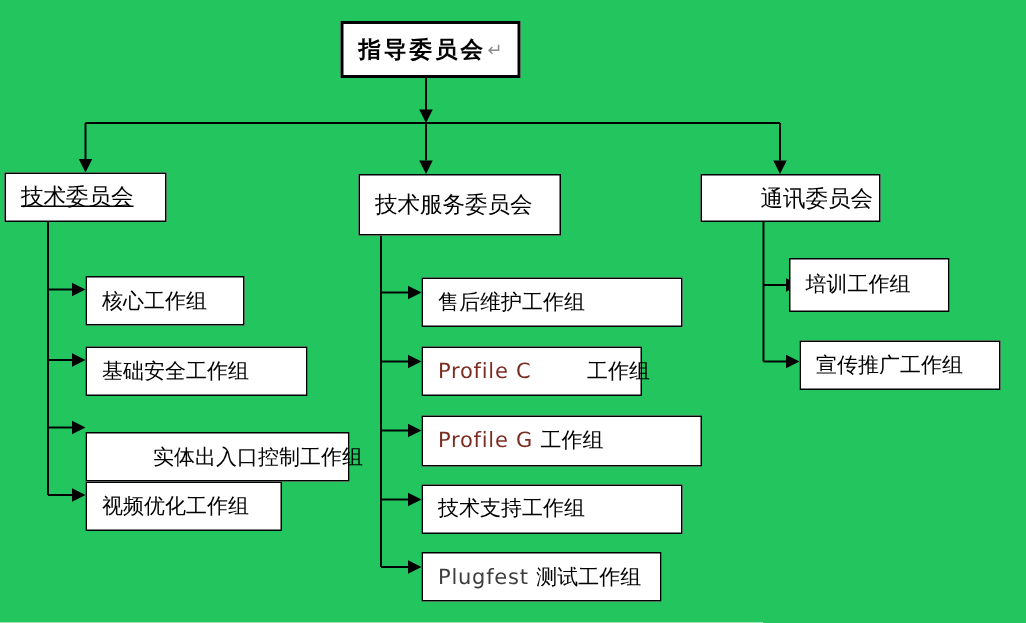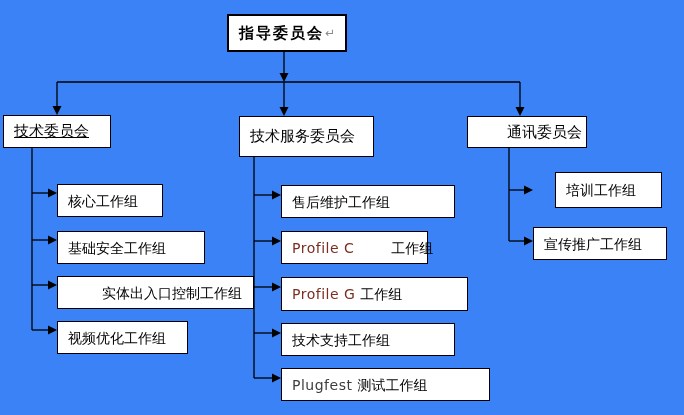--- a/index.html
+++ b/index.html
@@ -5,21 +5,21 @@
   html, body {
     margin: 0;
     padding: 0;
     background: #ffffff;
     font-family: "DejaVu Sans", "Liberation Sans", sans-serif;
   }
   .canvas {
     position: relative;
     width: 684px;
     height: 415px;
-    background: #3b82f6;
+    background: #22c55e;
     overflow: hidden;
   }
   svg.connectors {
     position: absolute;
     left: 0;
     top: 0;
     width: 684px;
     height: 415px;
     pointer-events: none;
   }
@@ -148,46 +148,46 @@
   <div class="box" style="left:467px; top:116px; width:120px; height:32px;justify-content:flex-end;">
     <span>通讯委员会</span>
   </div>
 
   <div class="box child" style="left:57px; top:184px; width:106px; height:33px;">
     <span>核心工作组</span>
   </div>
   <div class="box child" style="left:57px; top:231px; width:148px; height:33px;">
     <span>基础安全工作组</span>
   </div>
-  <div class="box child" style="left:57px; top:276px; width:197px; height:33px;padding-left:44px;">
+  <div class="box child" style="left:57px; top:288px; width:176px; height:33px;padding-left:44px;">
     <span>实体出入口控制工作组</span>
   </div>
   <div class="box child" style="left:57px; top:321px; width:131px; height:33px;">
     <span>视频优化工作组</span>
   </div>
 
   <div class="box child" style="left:281px; top:185px; width:174px; height:33px;">
     <span>售后维护工作组</span>
   </div>
   <div class="box child" style="left:281px; top:231px; width:147px; height:33px;gap:32px;">
     <span class="latin red">Profile C</span>
     <span>工作组</span>
   </div>
   <div class="box child" style="left:281px; top:277px; width:187px; height:34px;">
     <span class="latin red">Profile G</span>
     <span>工作组</span>
   </div>
-  <div class="box child" style="left:281px; top:323px; width:174px; height:33px;">
+  <div class="box child" style="left:281px; top:323px; width:174px; height:33px;font-family:Liberation Serif, serif;">
     <span>技术支持工作组</span>
   </div>
-  <div class="box child" style="left:281px; top:368px; width:209px; height:33px;">
+  <div class="box child" style="left:281px; top:368px; width:160px; height:33px;">
     <span class="latin dark">Plugfest</span>
     <span>测试工作组</span>
   </div>
 
-  <div class="box child" style="left:555px; top:172px; width:107px; height:36px;">
+  <div class="box child" style="left:526px; top:172px; width:107px; height:36px;">
     <span>培训工作组</span>
   </div>
   <div class="box child" style="left:533px; top:227px; width:134px; height:33px;">
     <span>宣传推广工作组</span>
   </div>
 
 </div>
 
 </body></html>

